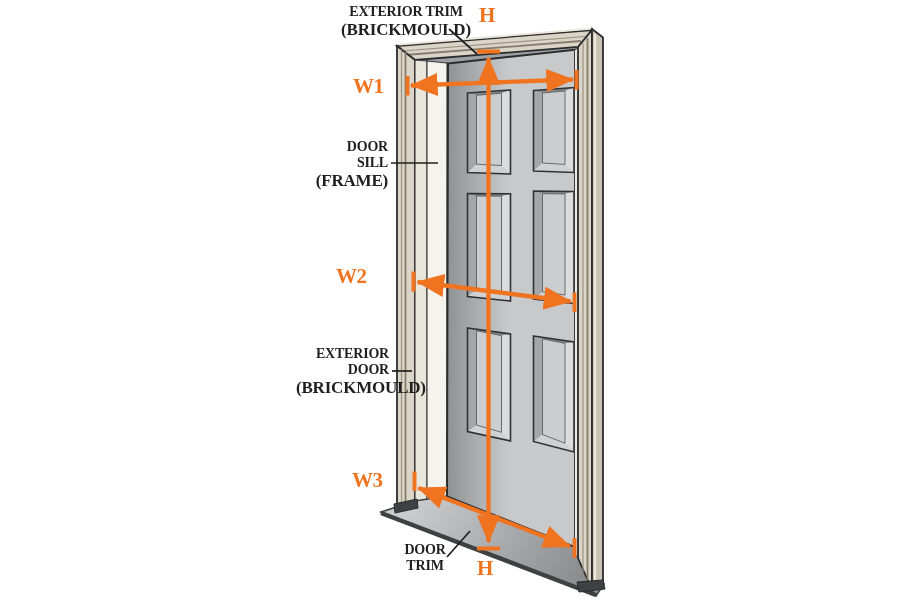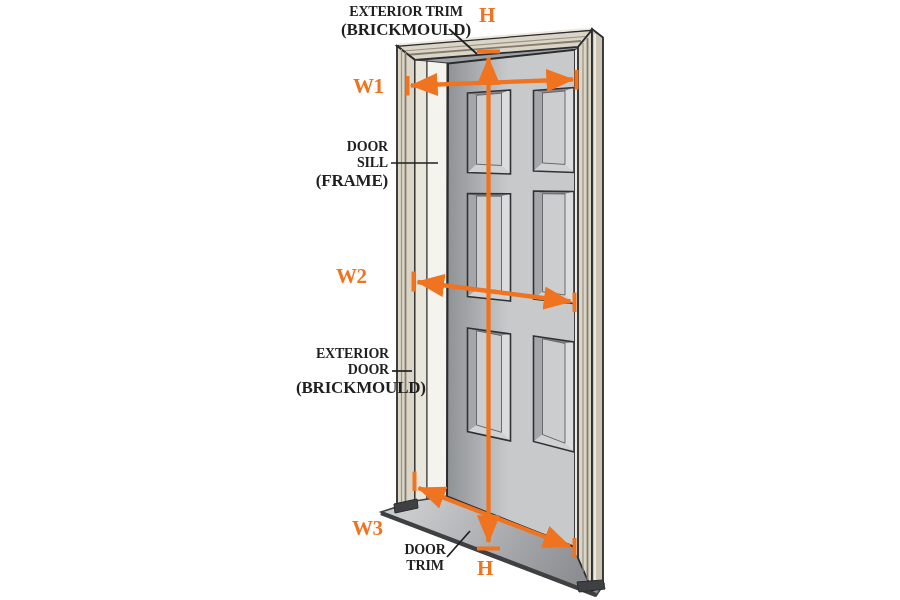--- a/index.html
+++ b/index.html
@@ -200,21 +200,21 @@
   </div>
 
   <div class="meas" style="left:336px; top:264px;">W2</div>
 
   <div class="lbl rgt" style="left:296px; top:346px; width:93px;">
     <div>EXTERIOR</div>
     <div>DOOR</div>
     <div class="sub">(BRICKMOULD)</div>
   </div>
 
-  <div class="meas" style="left:352px; top:468px;margin-top:48px;">W3</div>
+  <div class="meas" style="left:352px; top:468px;">W3</div>
 
   <div class="lbl ctr" style="left:395px; top:542px; width:60px;">
     <div>DOOR</div>
     <div>TRIM</div>
   </div>
 
   <div class="meas" style="left:477px; top:556px;">H</div>
 
 </div>
 

